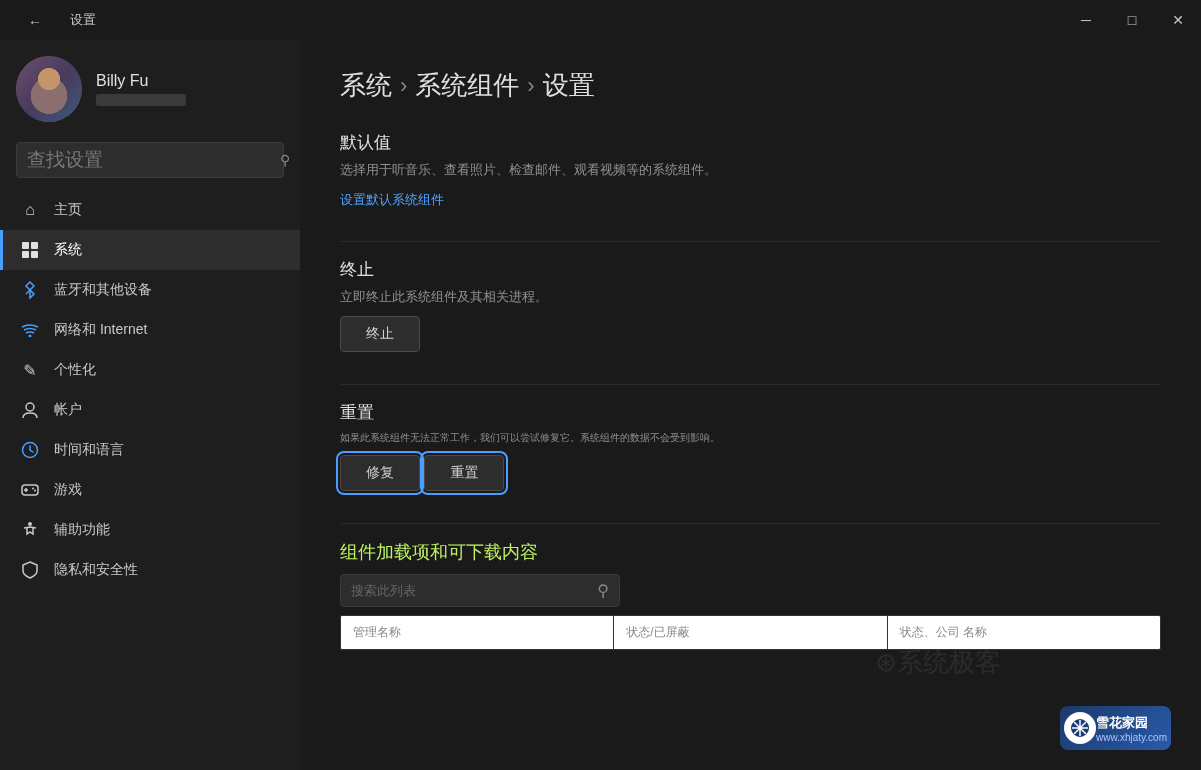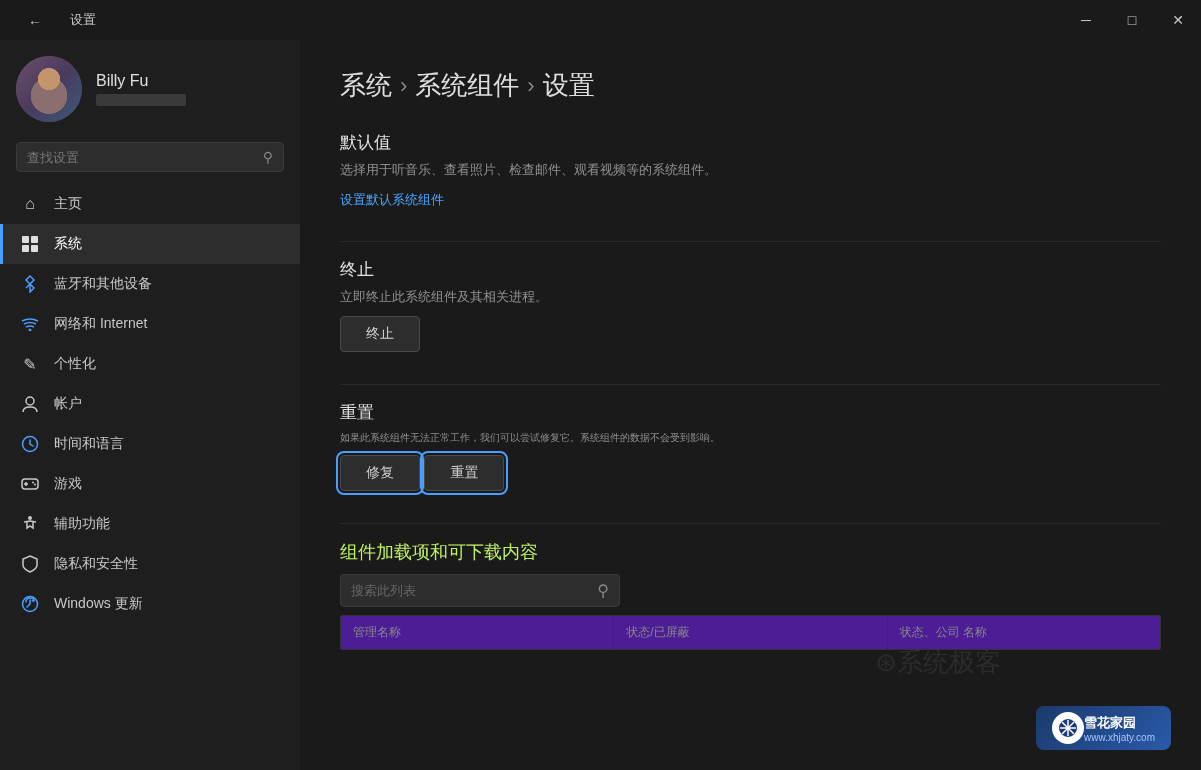--- a/index.html
+++ b/index.html
@@ -125,21 +125,21 @@
       align-items: center;
       padding: 6px 10px;
       gap: 8px;
     }
     .search-box input {
       flex: 1;
       background: transparent;
       border: none;
       outline: none;
       color: #c0c0c0;
-      font-size: 13px;
+      font-size: 19px;
       font-family: inherit;
     }
     .search-box input::placeholder { color: #777; }
     .search-icon-svg {
       color: #888;
       font-size: 14px;
     }
 
     
     .nav-item {
@@ -301,42 +301,42 @@
     .watermark-2 {
       position: absolute;
       right: 30px;
       bottom: 20px;
       pointer-events: none;
       z-index: 10;
     }
     .watermark-2-inner {
       background: linear-gradient(135deg, #1a3a6a 0%, #2a5aaa 100%);
       border-radius: 8px;
-      padding: 6px 16px;
+      padding: 6px 4px;
       display: flex;
       align-items: center;
       gap: 0;
     }
     .watermark-icon {
       width: 32px;
       height: 32px;
       background: white;
       border-radius: 50%;
       display: flex;
       align-items: center;
       justify-content: center;
       font-size: 14px;
       color: #1a3a6a;
     }
 
     
     .table-header {
       display: flex;
       gap: 0;
-      background: #4c1d95;
+      background: #ffffff;
       border: 1px solid #333;
       border-radius: 2px;
     }
     .table-col {
       flex: 1;
       padding: 8px 12px;
       font-size: 12px;
       color: #888;
       border-right: 1px solid #333;
     }
@@ -459,31 +459,20 @@
         <span>辅助功能</span>
       </div>
       <div class="nav-item">
         <span class="nav-icon">
           <svg width="16" height="18" viewBox="0 0 16 18" fill="none">
             <path d="M8 1 L15 4 L15 10 Q15 14 8 17 Q1 14 1 10 L1 4 Z" stroke="#c8c8c8" stroke-width="1.5" fill="none"></path>
           </svg>
         </span>
         <span>隐私和安全性</span>
       </div>
-      <div class="nav-item">
-        <span class="nav-icon" style="color:#4a9eff">
-          <svg width="18" height="18" viewBox="0 0 18 18" fill="none">
-            <circle cx="9" cy="9" r="7.5" stroke="#4a9eff" stroke-width="1.5"></circle>
-            <path d="M9 5 L9 9 L6 12" stroke="#4a9eff" stroke-width="1.5" stroke-linecap="round"></path>
-            <path d="M13 6 Q13 3 9 3 Q5 3 5 7" stroke="#4a9eff" stroke-width="1.5" fill="none" stroke-linecap="round"></path>
-            <path d="M13 4 L13 7 L10 6" fill="#4a9eff"></path>
-          </svg>
-        </span>
-        <span>Windows 更新</span>
-      </div>
     </div>
   </div>
 
   <div class="content" style="position:relative;">
 
     <div class="breadcrumb">
       <span class="breadcrumb-item">系统</span>
       <span class="breadcrumb-sep">›</span>
       <span class="breadcrumb-item">系统组件</span>
       <span class="breadcrumb-sep">›</span>

